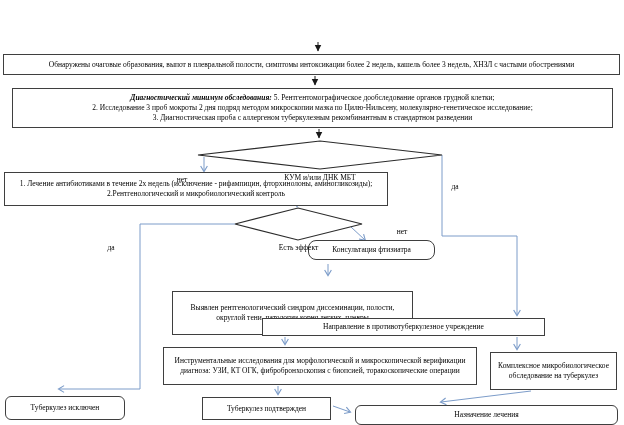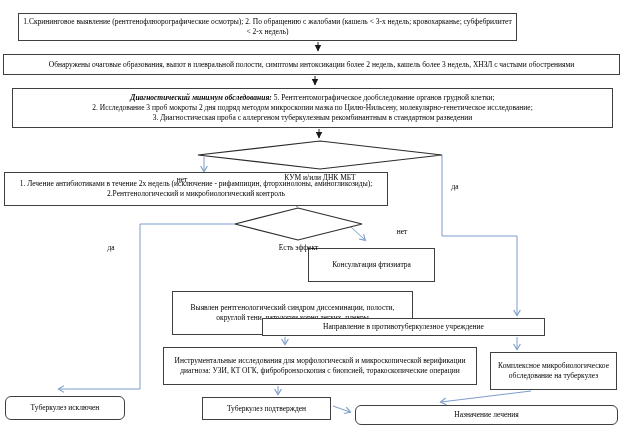--- a/index.html
+++ b/index.html
@@ -22,21 +22,21 @@
     position:absolute;box-sizing:border-box;background:#fff;
     border:1px solid var(--node-border);
     display:flex;flex-direction:column;align-items:center;justify-content:center;
     text-align:center;font-size:7.5px;line-height:1.32;padding:1px 4px;
   }
   .heavy{border-width:1.6px;}
   .b1{left:18px;top:13px;width:499px;height:28px;}
   .b2{left:3px;top:54px;width:617px;height:21px;white-space:nowrap;}
   .b3{left:12px;top:88px;width:601px;height:40px;}
   .b4{left:4px;top:160px;width:384px;height:34px;margin-top:12px;}
-  .b7{left:308px;top:248px;width:127px;height:34px;}
+  .b7{left:308px;top:240px;width:127px;height:20px;border-radius:8px;}
   .b8{left:172px;top:291px;width:241px;height:44px;}
   .b9{left:262px;top:318px;width:283px;height:18px;}
   .b10{left:163px;top:347px;width:314px;height:38px;}
   .b11{left:490px;top:352px;width:127px;height:38px;}
   .b12{left:5px;top:396px;width:120px;height:24px;border-radius:6px;}
   .b13{left:202px;top:397px;width:129px;height:23px;}
   .b14{left:355px;top:405px;width:263px;height:20px;border-radius:6px;}
   .lead{font-weight:bold;font-style:italic;}
   .dlabel,.elabel{
     position:absolute;text-align:center;font-size:7.5px;line-height:1.2;margin-top:24px;
@@ -77,21 +77,20 @@
     <path class="c-line" d="M285,337 L285,344" marker-end="url(#arrC)"></path>
     <path class="c-line" d="M517,337 L517,349" marker-end="url(#arrC)"></path>
     <path class="c-line" d="M278,386 L278,394" marker-end="url(#arrC)"></path>
     <path class="c-line" d="M531,391 L441,402" marker-end="url(#arrC)"></path>
     <path class="c-line" d="M333,406 L350,412" marker-end="url(#arrC)"></path>
 
     <polygon class="diamond" points="198,155 320,141 442,155 320,169"></polygon>
     <polygon class="diamond" points="235,224 298,208 362,224 298,240"></polygon>
   </svg>
 
-  <div class="node b1">1.Скрининговое выявление (рентгенофлюорографические осмотры); 2. По обращению с жалобами (кашель &lt; 3-х недель; кровохарканье; субфебрилитет &lt; 2-х недель)</div>
   <div class="node b2">Обнаружены очаговые образования, выпот в плевральной полости, симптомы интоксикации более 2 недель, кашель более 3 недель, ХНЗЛ с частыми обострениями</div>
 
   <div class="node b3 heavy">
     <div><span class="lead">Диагностический минимум обследования:</span> <span>5. Рентгентомографическое дообследование органов грудной клетки;</span></div>
     <div>2. Исследование 3 проб мокроты 2 дня подряд методом микроскопии мазка по Цилю-Нильсену, молекулярно-генетическое исследование;</div>
     <div>3. Диагностическая проба с аллергеном туберкулезным рекомбинантным в стандартном разведении</div>
   </div>
 
   <div class="node b4 heavy">1. Лечение антибиотиками в течение 2х недель (исключение - рифампицин, фторхинолоны, аминогликозиды); 2.Рентгенологический и микробиологический контроль</div>
   <div class="node b7 heavy">Консультация фтизиатра</div>

